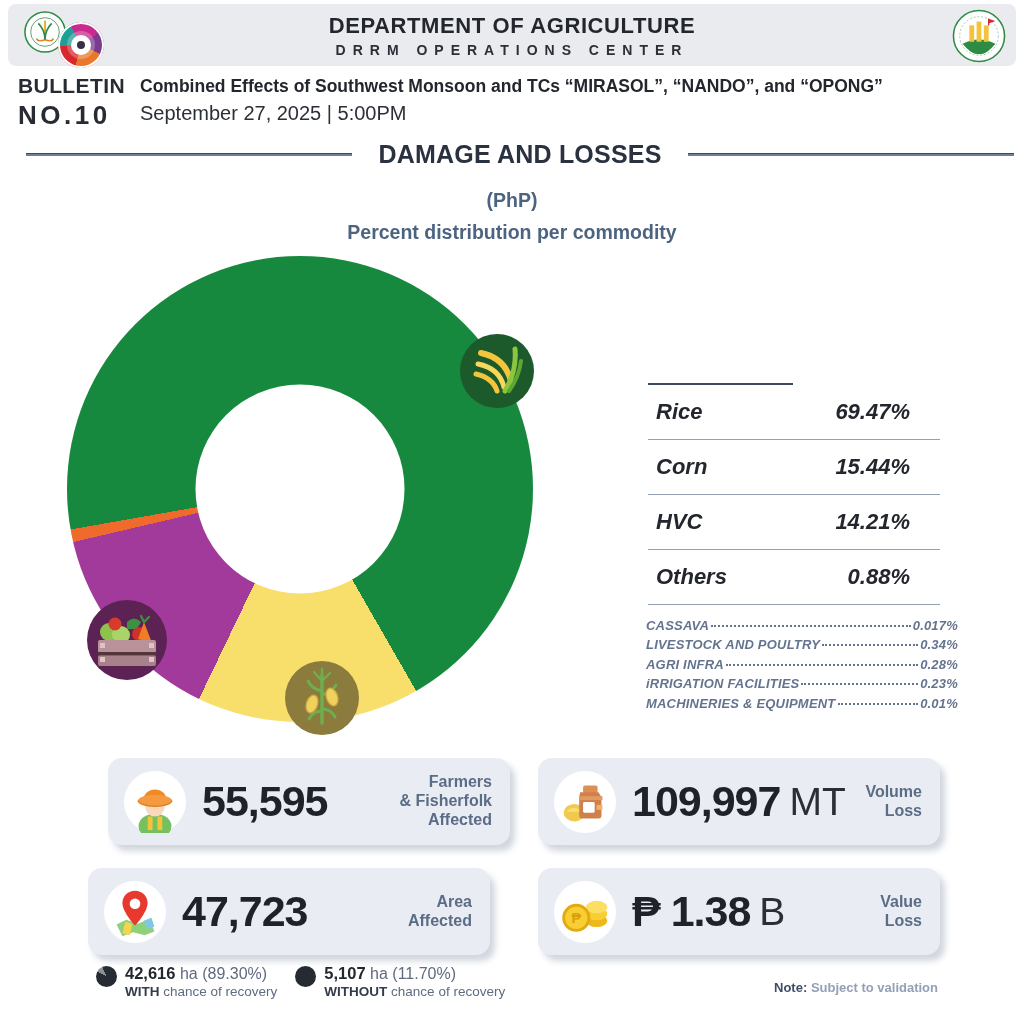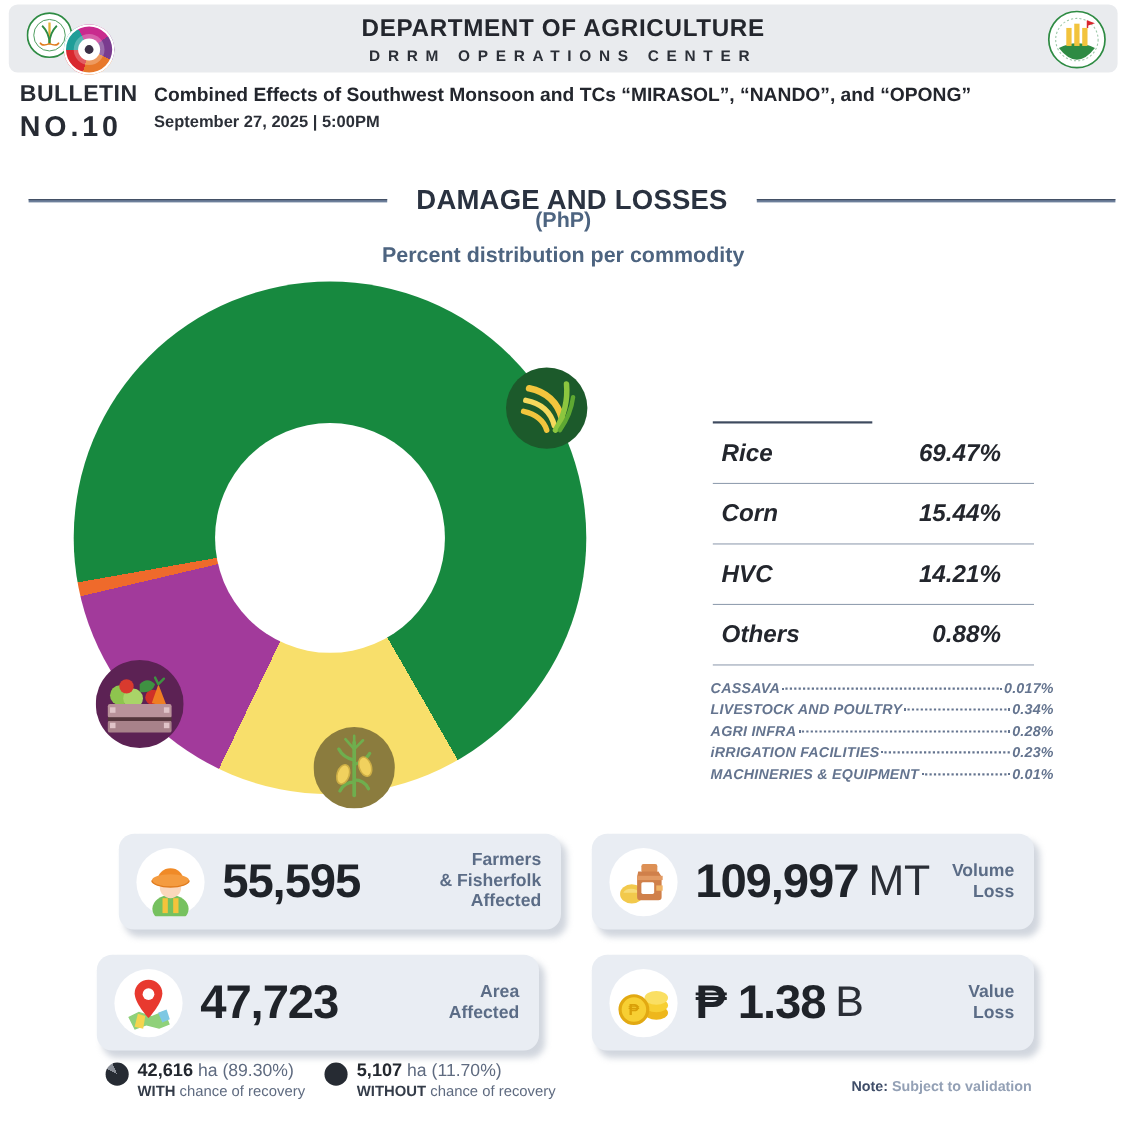--- a/index.html
+++ b/index.html
@@ -21,23 +21,23 @@
   .header-center{position:absolute;left:0;right:0;top:9px;text-align:center;}
   .header-title{font-size:22px;font-weight:800;letter-spacing:.6px;color:#23262d;}
   .header-sub{font-size:14px;font-weight:700;letter-spacing:7px;color:#2b2f37;margin-top:3px;}
   
   .bulletin{position:absolute;left:18px;top:74px;right:14px;display:flex;}
   .bulletin-no{width:122px;flex:none;}
   .bno1{font-size:21px;font-weight:700;color:#272b33;letter-spacing:.4px;}
   .bno2{font-size:26px;font-weight:900;color:#272b33;letter-spacing:3.5px;margin-top:2px;}
   .bulletin-text{padding-top:2px;}
   .btitle{font-size:17.5px;font-weight:800;color:#23262d;}
-  .bdate{font-size:15px;font-weight:700;color:#2b2f37;margin-top:5px;}
-  
-  .section-row{position:absolute;left:26px;right:10px;top:140px;display:flex;align-items:center;gap:26px;margin-top:28px;}
+  .bdate{font-size:20px;font-weight:400;color:#2b2f37;margin-top:5px;}
+  
+  .section-row{position:absolute;left:26px;right:10px;top:140px;display:flex;align-items:center;gap:26px;}
   .section-row .line{flex:1;height:2px;background:#6d7f9b;border-top:1px solid #3e4a5f;}
   .section-title{font-size:25px;font-weight:900;color:#2a3240;letter-spacing:.2px;white-space:nowrap;}
   .chart-heading{position:absolute;left:0;right:0;top:184px;text-align:center;color:#4d6480;font-weight:800;font-size:19.5px;line-height:1.65;}
   
   .chart-wrap{position:absolute;left:0;top:245px;width:1024px;height:500px;font-style:italic;}
   .donut{position:absolute;left:67px;top:11px;width:466px;height:466px;border-radius:50%;}
   .donut-hole{position:absolute;left:50%;top:50%;transform:translate(-50%,-50%);width:209px;height:209px;border-radius:50%;background:#fff;}
   .donut-icon{position:absolute;border-radius:50%;}
   .icon-rice{left:459px;top:88px;width:76px;height:76px;}
   .icon-corn{left:285px;top:416px;width:74px;height:74px;}

